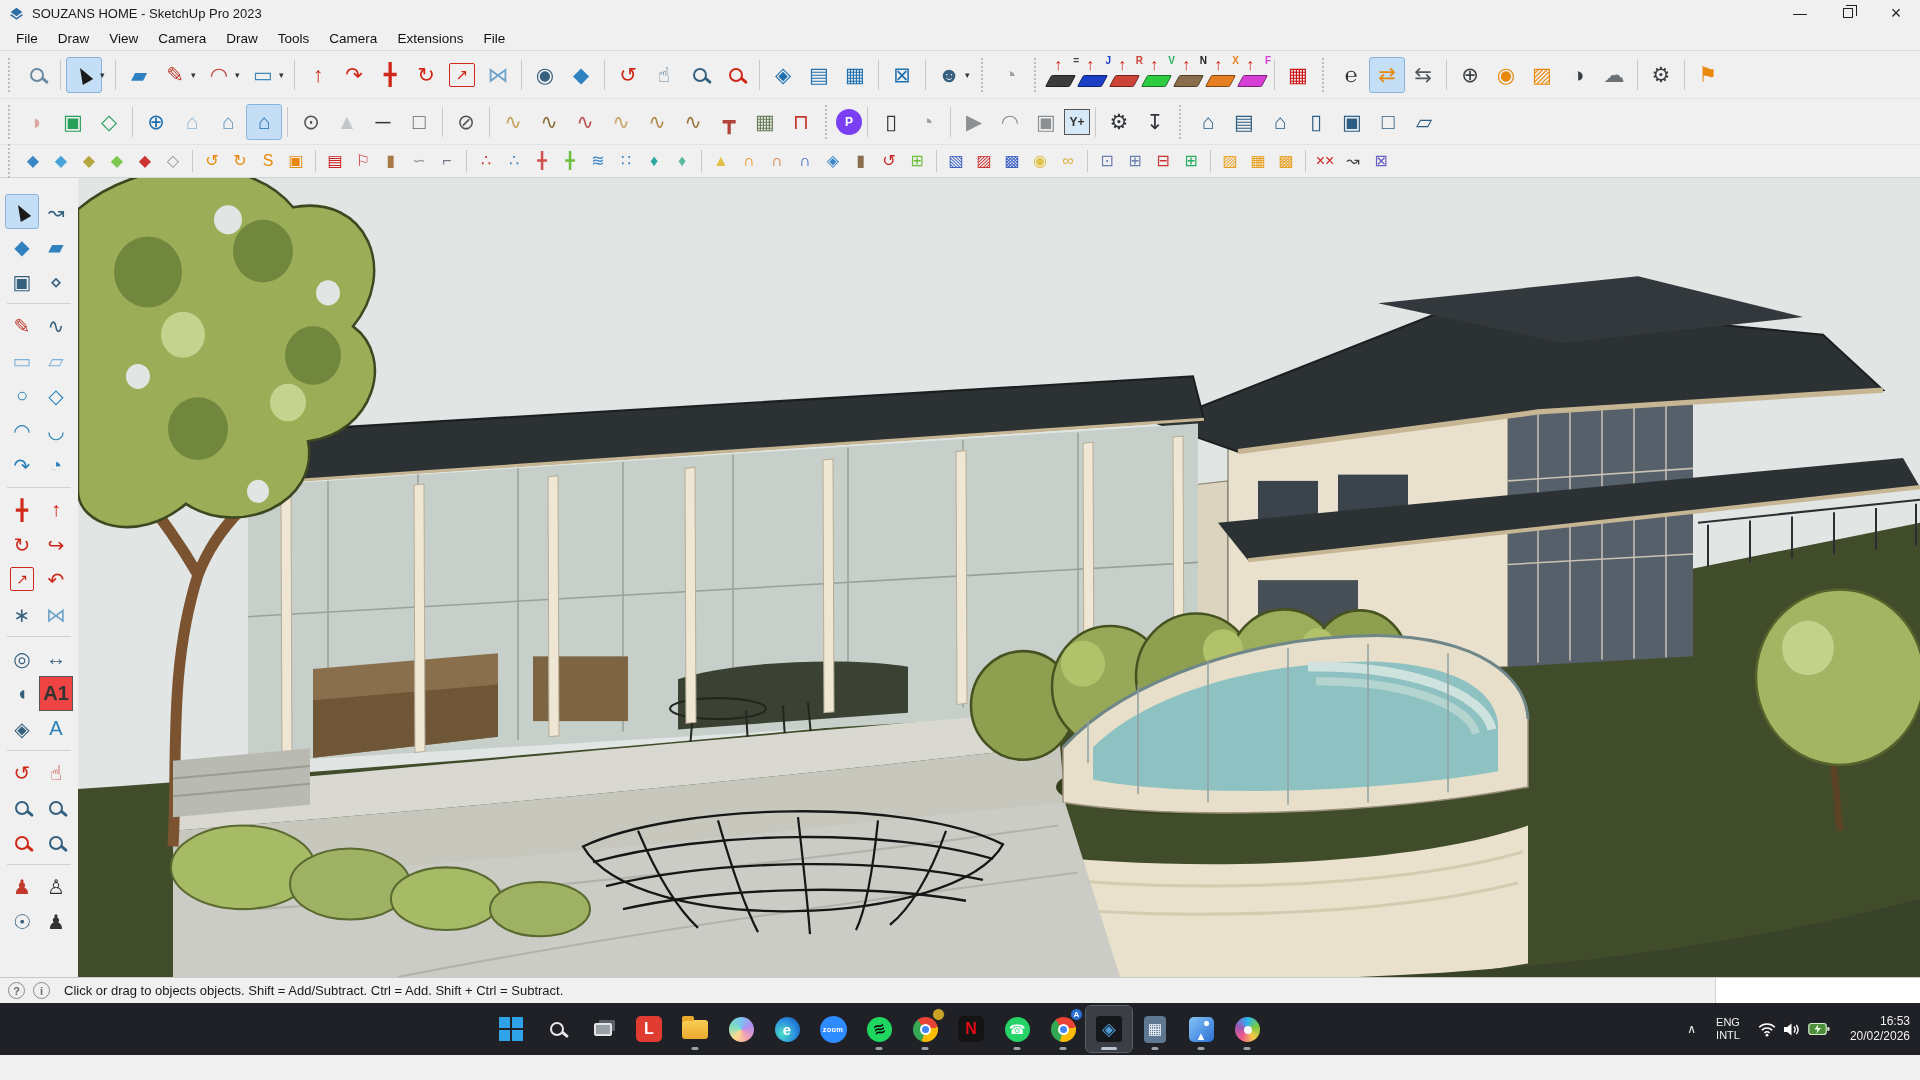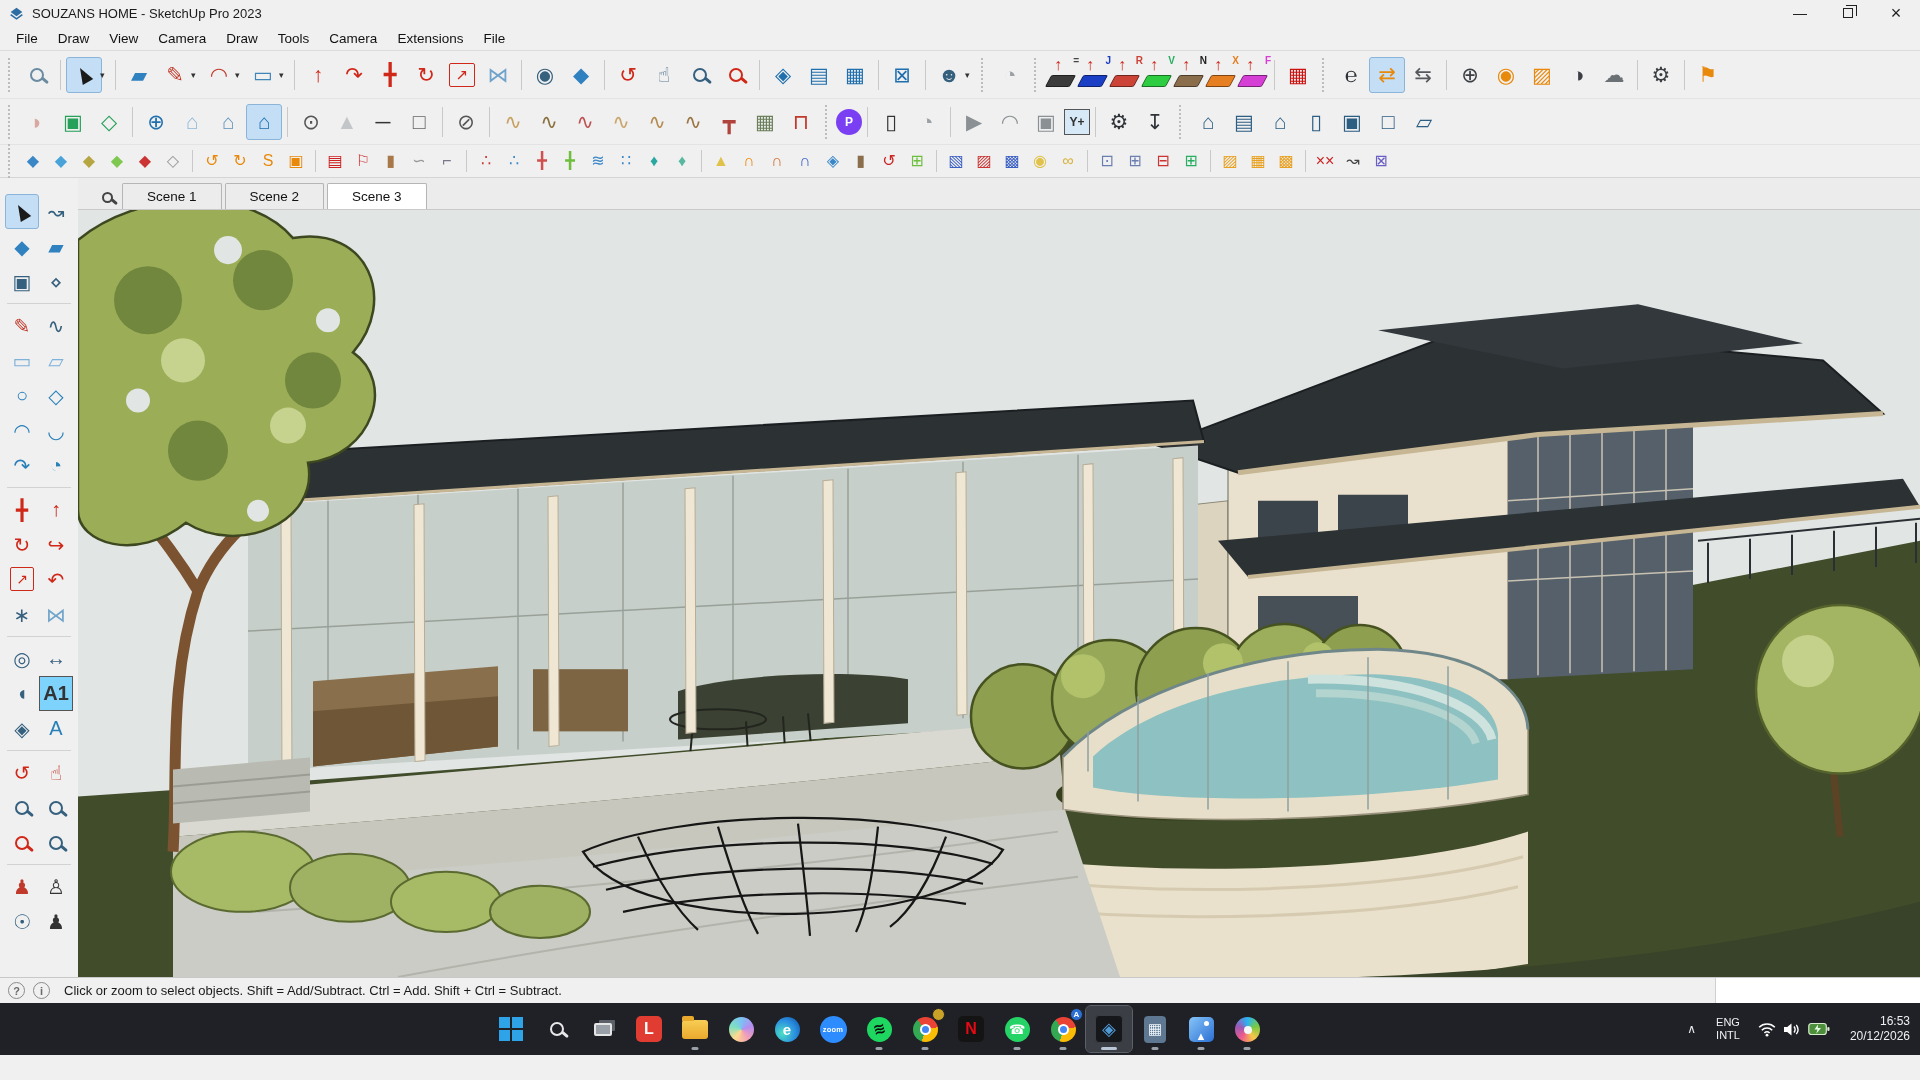--- a/index.html
+++ b/index.html
@@ -369,21 +369,21 @@
       <span class="sbi" style="color: rgb(208, 40, 24);">↻</span>
       <span class="sbi" style="color: rgb(208, 40, 24);">↪</span>
       <span class="sbi boxed" style="color: rgb(208, 40, 24);">↗</span>
       <span class="sbi" style="color: rgb(208, 40, 24);">↶</span>
       <span class="sbi" style="color: rgb(53, 96, 126);">∗</span>
       <span class="sbi" style="color: rgb(111, 163, 201);">⋈</span>
       <div class="sb-sep"></div>
       <span class="sbi" style="color: rgb(53, 96, 126);">◎</span>
       <span class="sbi" style="color: rgb(53, 96, 126);">↔</span>
       <span class="sbi" style="color: rgb(53, 96, 126);">◖</span>
-      <span class="sbi badge" style="background: #7dd3fc; color: rgb(51, 51, 51); border: 1.5px solid rgb(85, 85, 85);">A1</span>
+      <span class="sbi badge" style="background: #ef4444; color: rgb(51, 51, 51); border: 1.5px solid rgb(85, 85, 85);">A1</span>
       <span class="sbi" style="color: rgb(53, 96, 126);">◈</span>
       <span class="sbi" style="color: rgb(41, 128, 185);">A</span>
       <div class="sb-sep"></div>
       <span class="sbi" style="color: rgb(208, 40, 24);">↺</span>
       <span class="sbi" style="color: rgb(192, 57, 43);">☝</span>
       <span class="sbi" style="color: rgb(53, 96, 126);">
         <span class="mag"></span>
       </span>
       <span class="sbi" style="color: rgb(53, 96, 126);">
         <span class="mag"></span>
@@ -395,30 +395,20 @@
         <span class="mag"></span>
       </span>
       <div class="sb-sep"></div>
       <span class="sbi" style="color: rgb(192, 57, 43);">♟</span>
       <span class="sbi" style="color: rgb(51, 51, 51);">♙</span>
       <span class="sbi" style="color: rgb(53, 96, 126);">☉</span>
       <span class="sbi" style="color: rgb(51, 51, 51);">♟</span>
     </div>
 
   <div class="viewarea">
-    <div class="tabsbar">
-      <span class="tabsearch">
-          <span class="mag" style="width:11px;height:11px;border-width:2px"></span>
-        </span>
-      <span style="display:flex">
-          <div class="tab">Scene 1</div>
-          <div class="tab">Scene 2</div>
-          <div class="tab active">Scene 3</div>
-        </span>
-    </div>
 
     <div class="viewport">
       <svg viewBox="0 0 1842 765" preserveAspectRatio="none">
 
         <rect x="0" y="0" width="1842" height="765" fill="#e1e5e4"></rect>
 
         <path d="M0 585 C300 565 620 540 900 512 L1300 435 L1842 330 L1842 765 L0 765 Z" fill="#414c2a"></path>
 
         <g>
           <path d="M1060 300 L1150 290 L1150 470 L1060 475 Z" fill="#ddd4bf" stroke="#8a8674" stroke-width="1"></path>
@@ -590,21 +580,21 @@
           <ellipse cx="462" cy="700" rx="50" ry="26" fill="#9fb162"></ellipse>
         </g>
       </svg>
     </div>
   </div>
 </div>
 
 <div class="statusbar">
   <span class="st-ic">?</span>
   <span class="st-ic">i</span>
-  <span class="st-text">Click or zoom to select objects. Shift = Add/Subtract. Ctrl = Add. Shift + Ctrl = Subtract.</span>
+  <span class="st-text">Click or drag to objects objects. Shift = Add/Subtract. Ctrl = Add. Shift + Ctrl = Subtract.</span>
   <div class="meas"></div>
 </div>
 
 <div class="taskbar">
   <div class="tb-spacer"></div>
   <div class="tb-apps">
       <div class="app">
         <span class="k-win">
           <i></i>
           <i></i>
@@ -693,16 +683,16 @@
         <path d="M13.3 2.8 a8 8 0 0 1 0 9.4" stroke="#fff" fill="none" stroke-width="1.4"></path>
       </svg>
       <svg width="22" height="14" viewBox="0 0 22 14">
         <rect x="0.8" y="1.5" width="17.5" height="11" rx="2.5" fill="#4d8f3a" stroke="#d8eed0" stroke-width="1.2"></rect>
         <rect x="19.3" y="5" width="2.2" height="4" rx="1" fill="#d8eed0"></rect>
         <path d="M10 2.5 L6.5 7.5 h3 L8.2 11.8 L13 6 h-3.2 Z" fill="#eaffea"></path>
       </svg>
     </span>
     <span class="tray-clock">
       <span>16:53</span><br>
-      <span>20/12/2026</span>
+      <span>20/02/2026</span>
     </span>
   </div>
 </div>
 
 </body></html>

